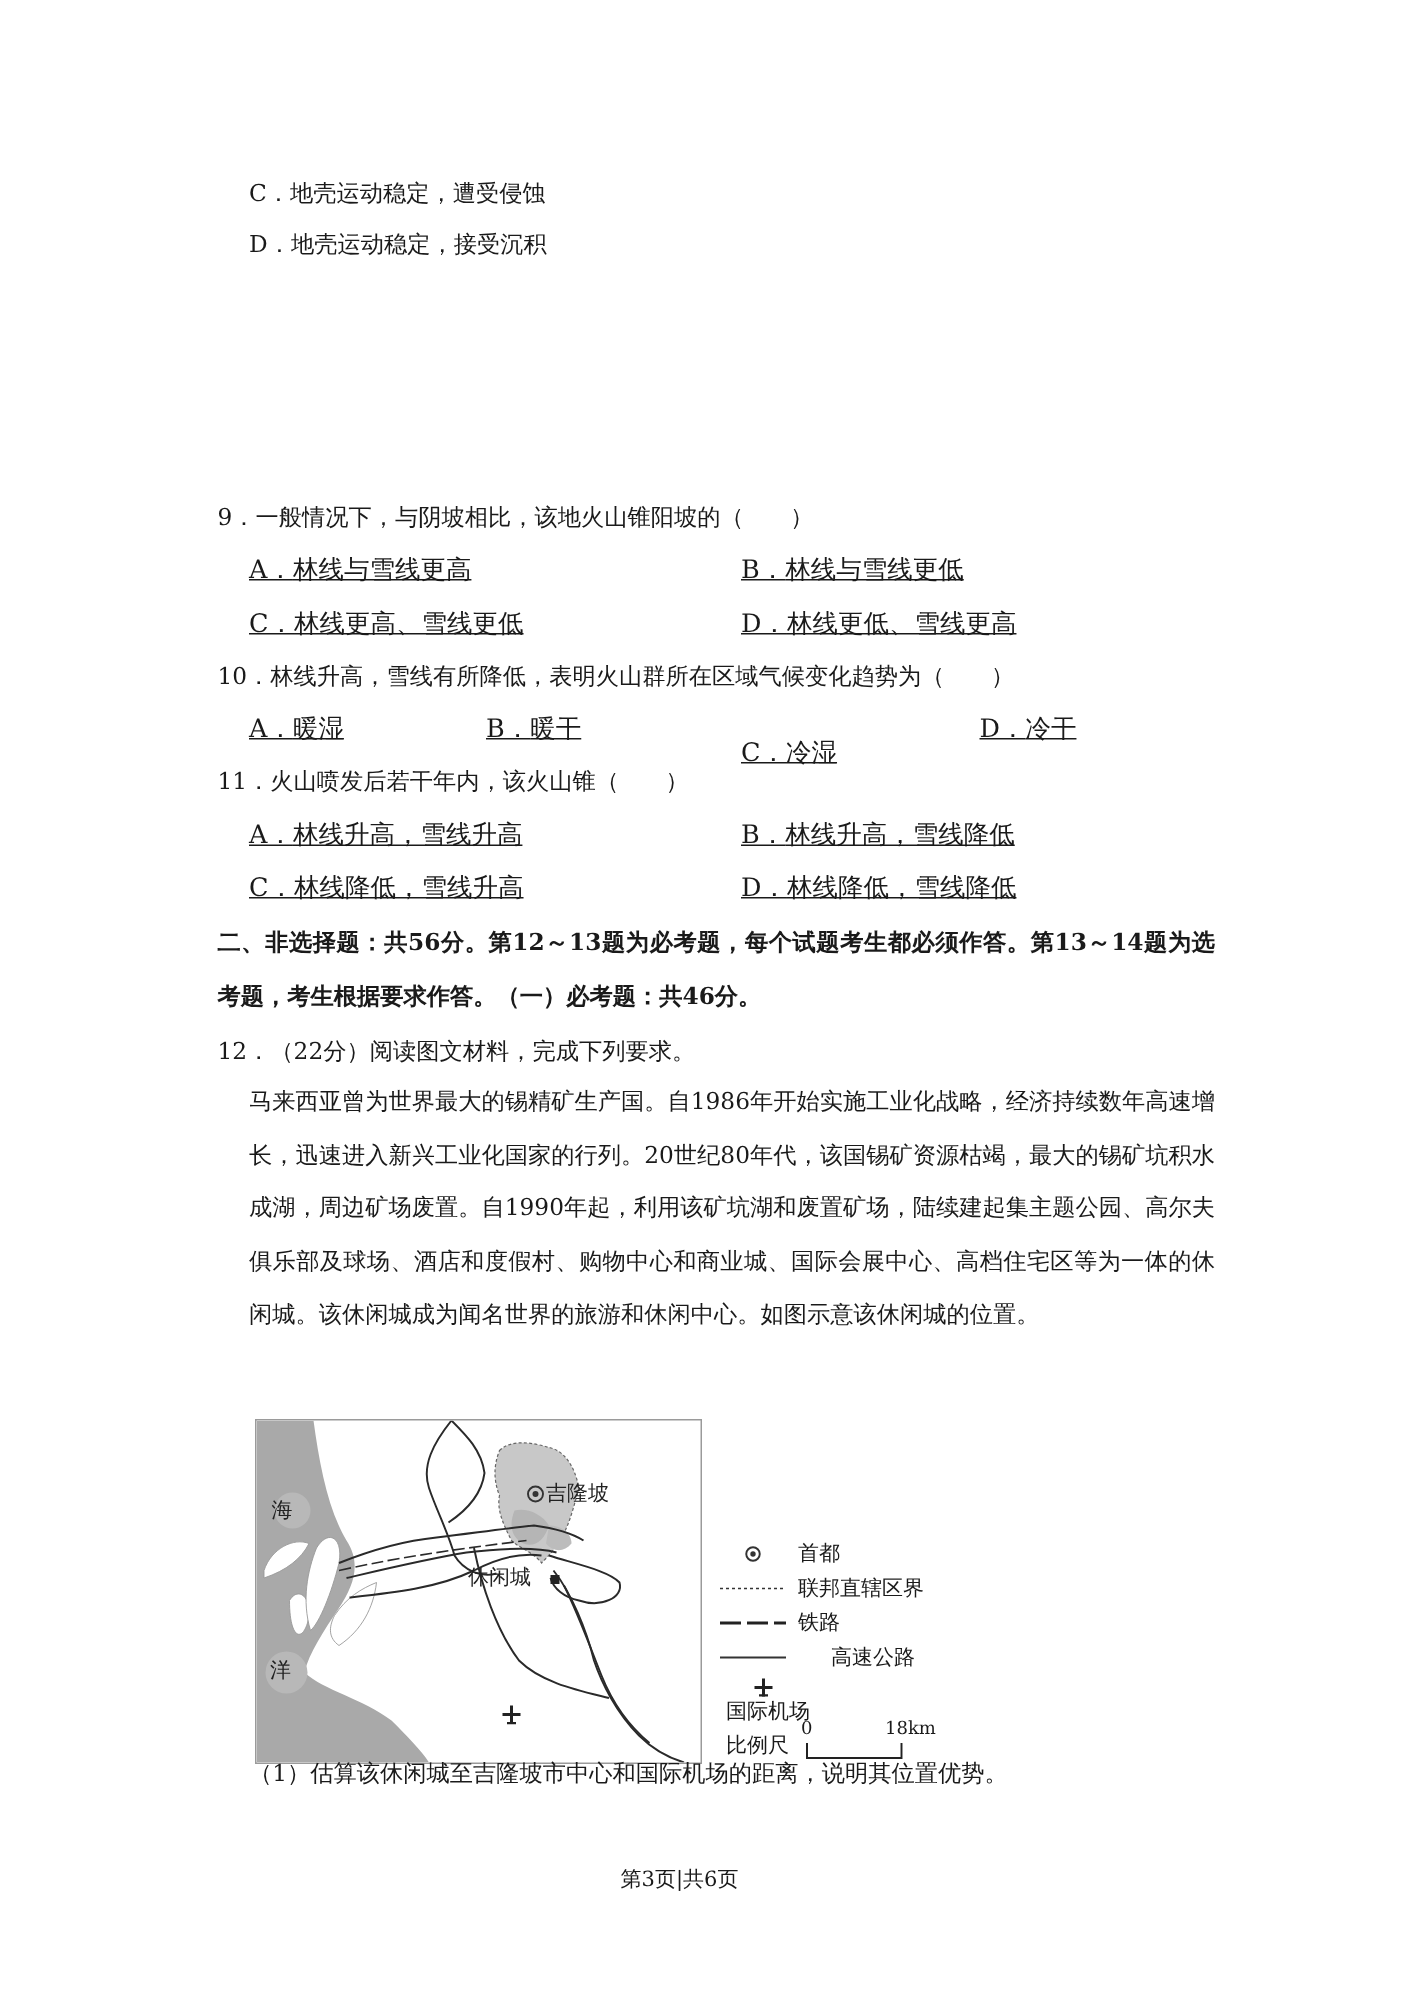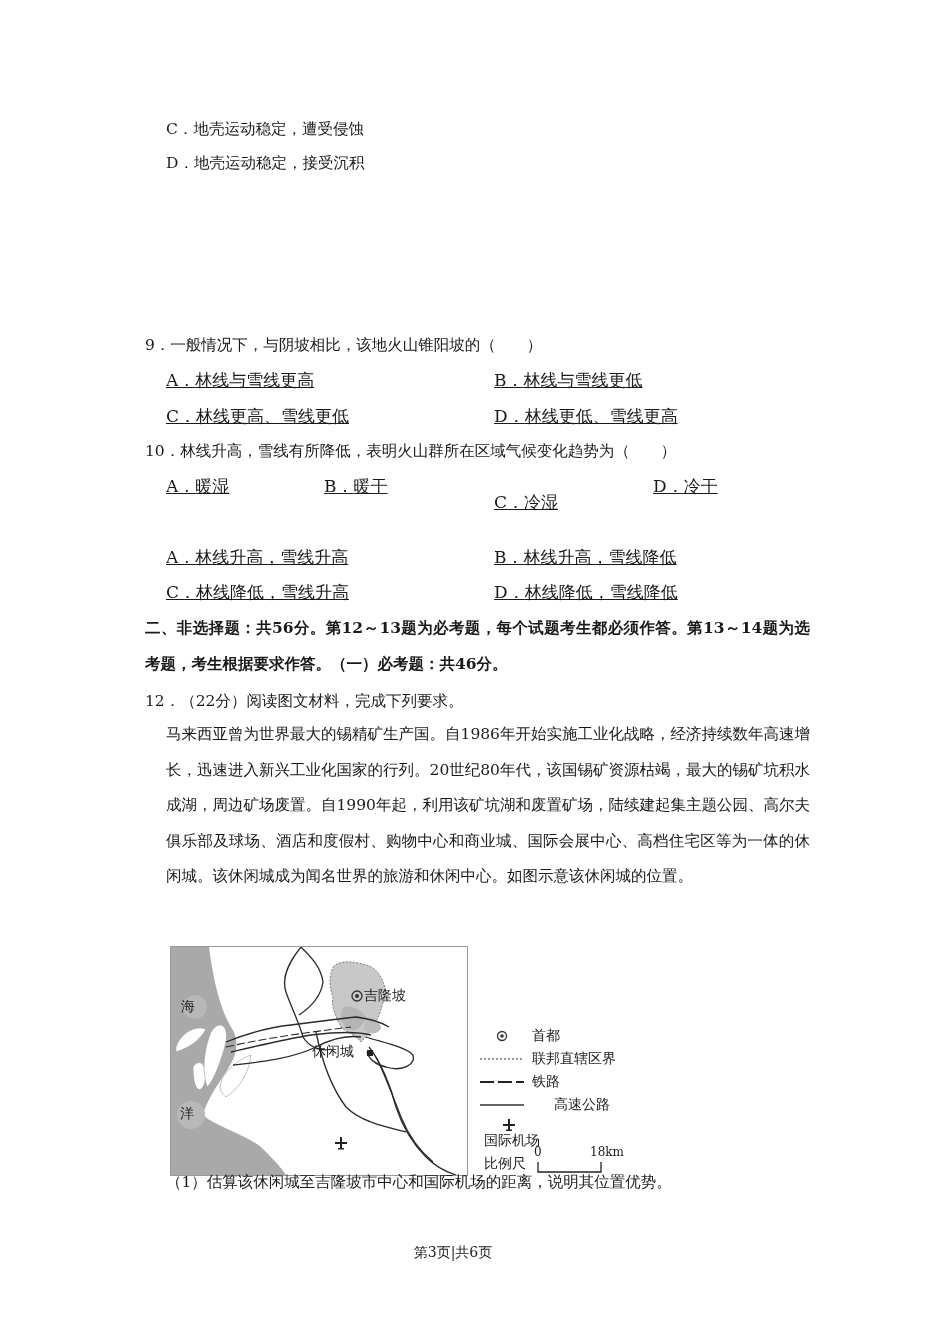--- a/index.html
+++ b/index.html
@@ -39,20 +39,21 @@
   <div class="opt" style="left:494px; top:370px;"><span>B．</span><span>林线与雪线更低</span></div>
   <div class="opt" style="left:166px; top:406px;"><span>C．</span><span>林线更高、雪线更低</span></div>
   <div class="opt" style="left:494px; top:406px;"><span>D．</span><span>林线更低、雪线更高</span></div>
 
   <div class="line" style="top:441px;">10．林线升高，雪线有所降低，表明火山群所在区域气候变化趋势为（　　）</div>
   <div class="opt" style="left:166px; top:476px;"><span>A．</span><span>暖湿</span></div>
   <div class="opt" style="left:324px; top:476px;"><span>B．</span><span>暖干</span></div>
   <div class="opt" style="left:494px; top:476px;margin-top:16px;"><span>C．</span><span>冷湿</span></div>
   <div class="opt" style="left:653px; top:476px;"><span>D．</span><span>冷干</span></div>
 
+  <div class="line" style="top:511px;">11．火山喷发后若干年内，该火山锥（　　）</div>
   <div class="opt" style="left:166px; top:547px;"><span>A．</span><span>林线升高，雪线升高</span></div>
   <div class="opt" style="left:494px; top:547px;"><span>B．</span><span>林线升高，雪线降低</span></div>
   <div class="opt" style="left:166px; top:582px;"><span>C．</span><span>林线降低，雪线升高</span></div>
   <div class="opt" style="left:494px; top:582px;"><span>D．</span><span>林线降低，雪线降低</span></div>
 
   <div class="block bold" style="top:610px;">二、非选择题：共56分。第12～13题为必考题，每个试题考生都必须作答。第13～14题为选考题，考生根据要求作答。（一）必考题：共46分。</div>
 
   <div class="line" style="top:691px;">12．（22分）阅读图文材料，完成下列要求。</div>
   <div class="block nested ind" style="top:717px; text-indent:0;">马来西亚曾为世界最大的锡精矿生产国。自1986年开始实施工业化战略，经济持续数年高速增长，迅速进入新兴工业化国家的行列。20世纪80年代，该国锡矿资源枯竭，最大的锡矿坑积水成湖，周边矿场废置。自1990年起，利用该矿坑湖和废置矿场，陆续建起集主题公园、高尔夫俱乐部及球场、酒店和度假村、购物中心和商业城、国际会展中心、高档住宅区等为一体的休闲城。该休闲城成为闻名世界的旅游和休闲中心。如图示意该休闲城的位置。</div>
 

